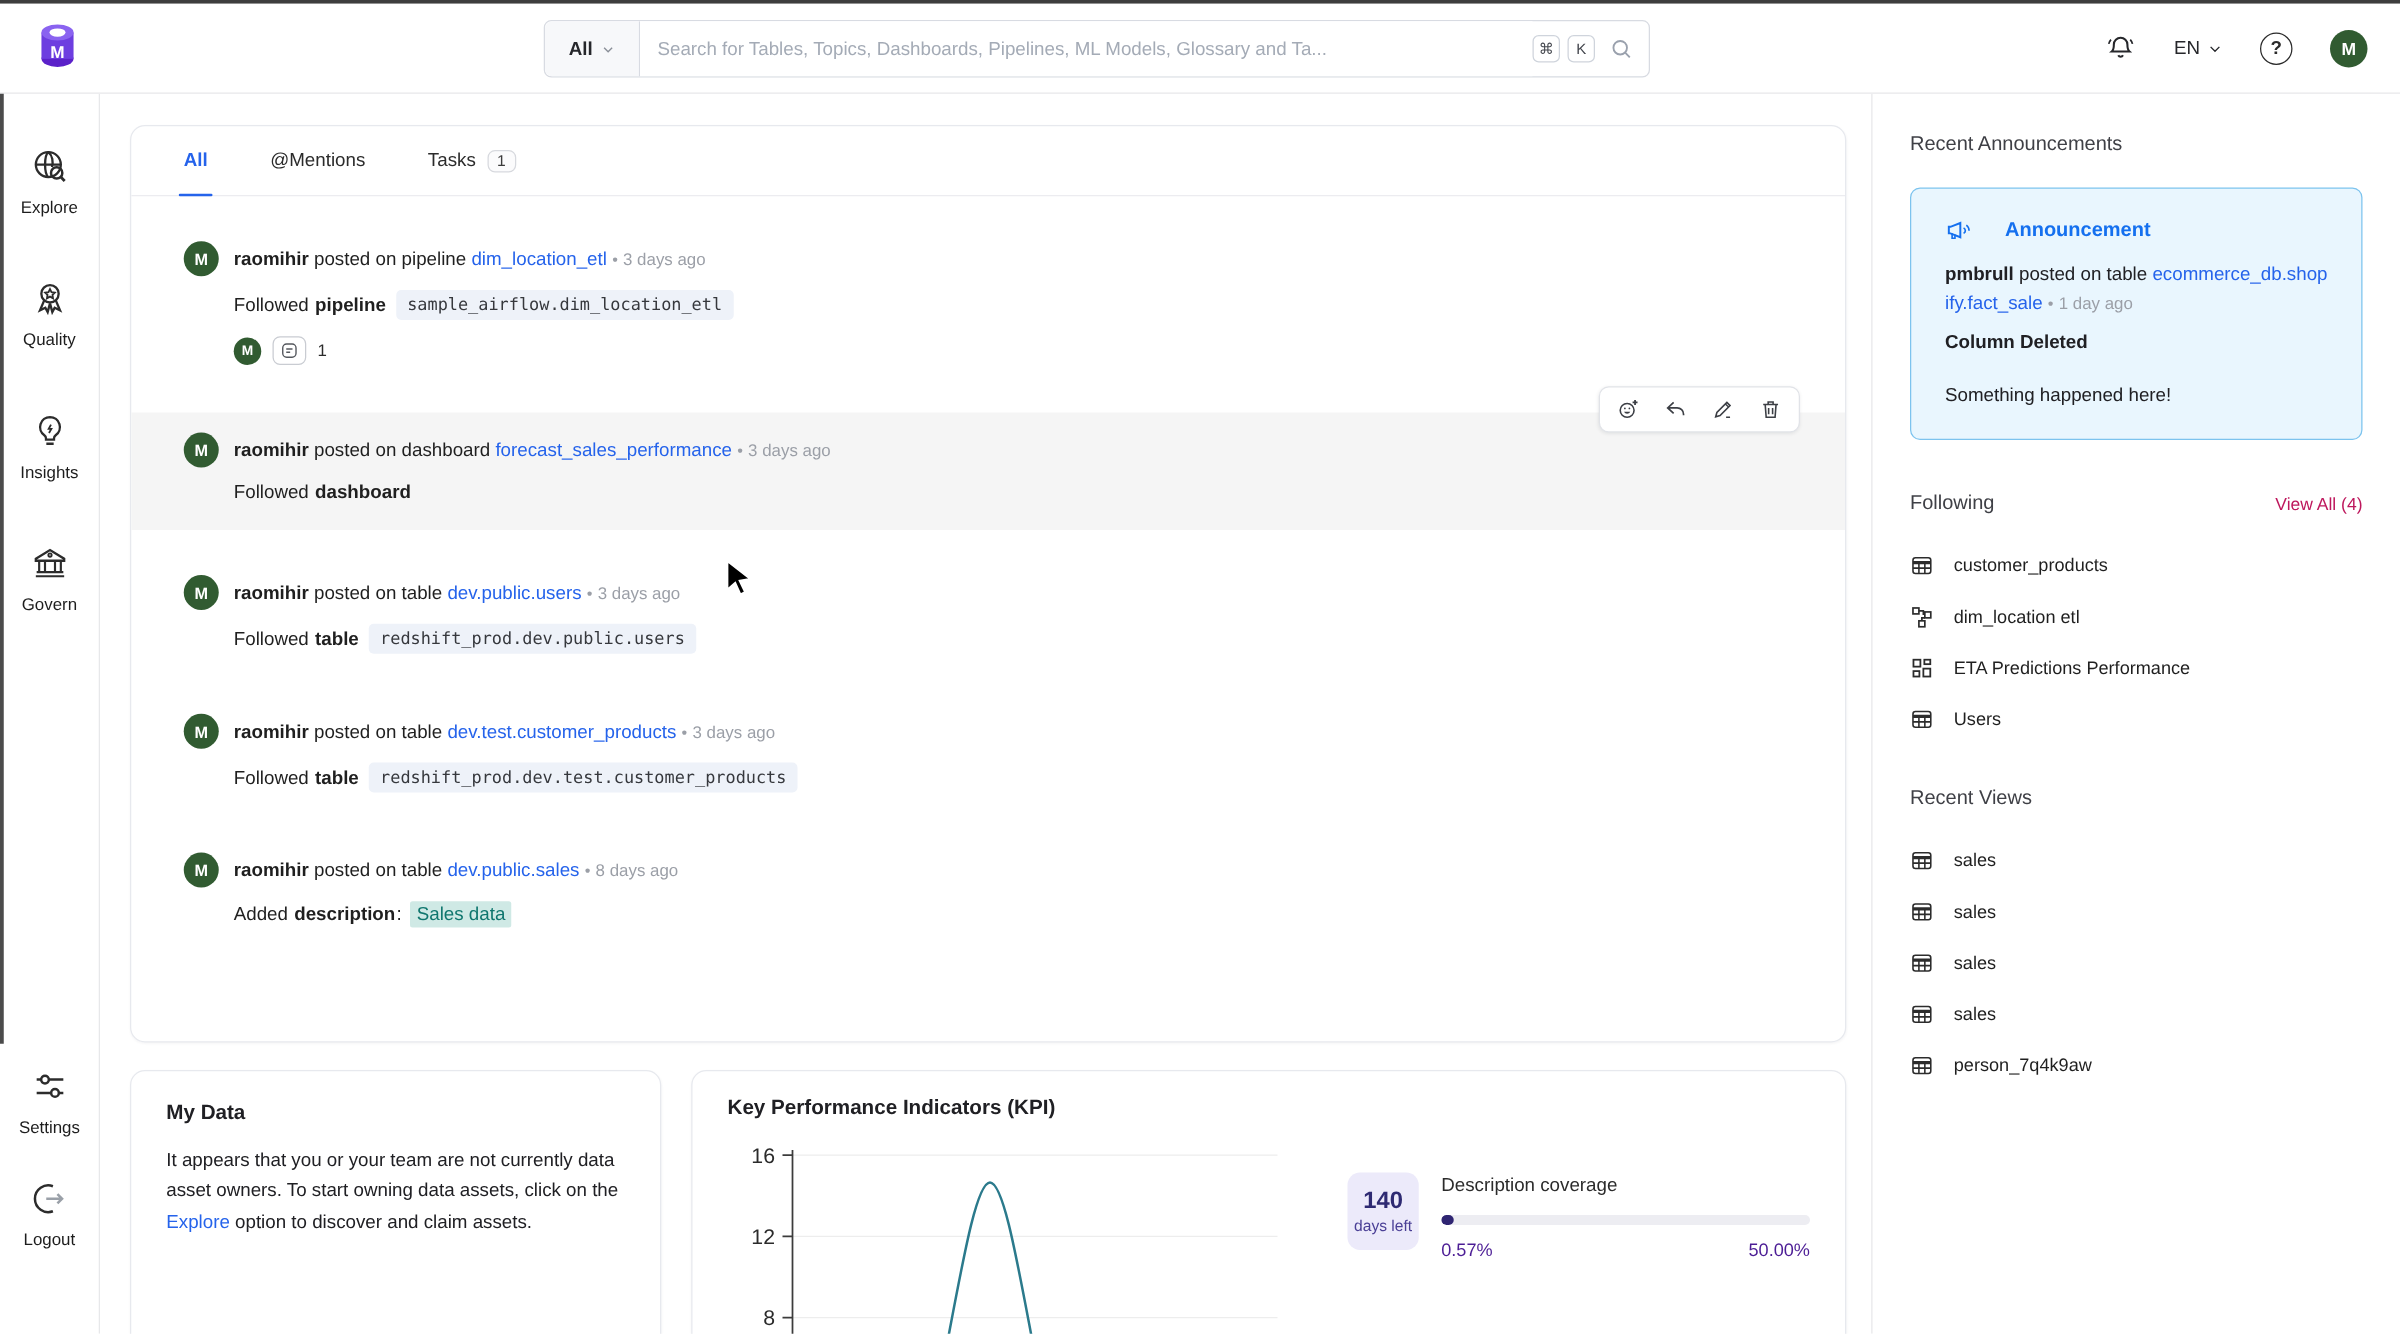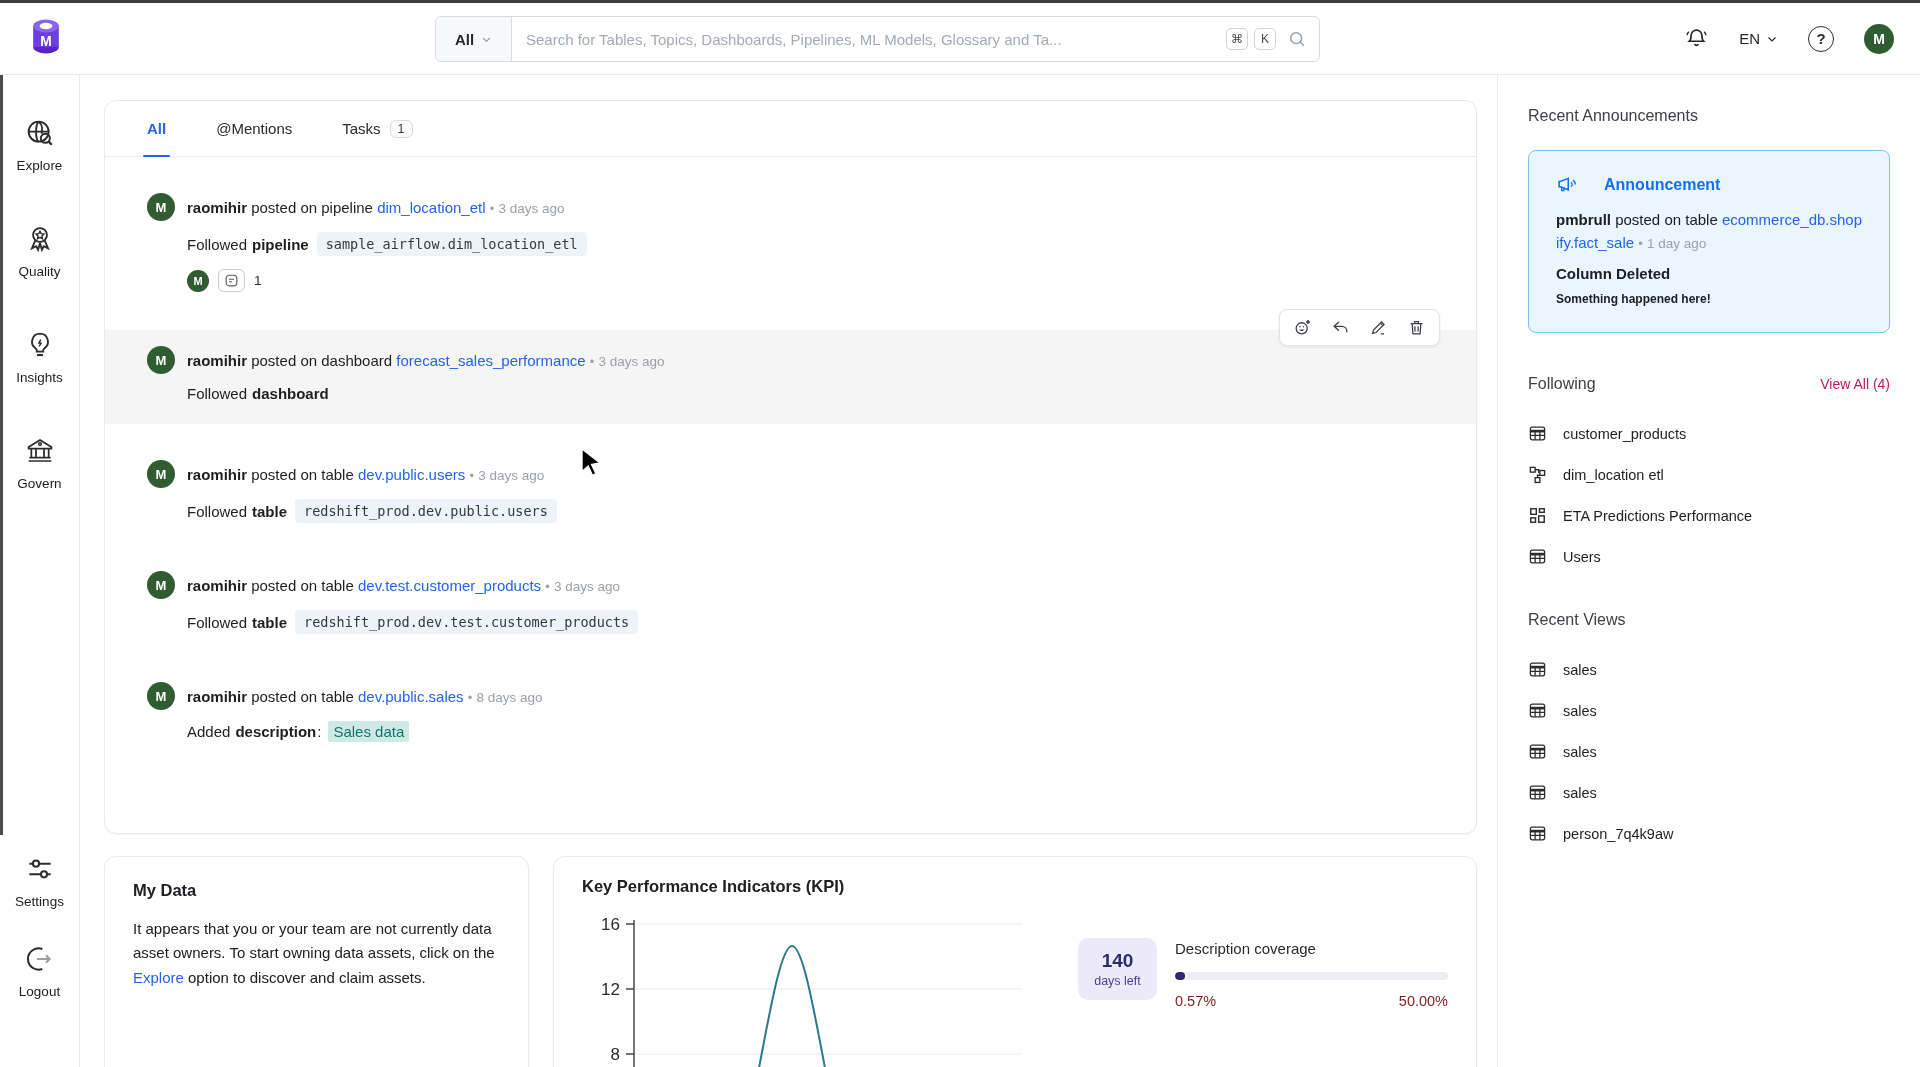--- a/index.html
+++ b/index.html
@@ -60,39 +60,39 @@
   .hover-toolbar { position:absolute; top:-21px; right:36px; background:#fff; border:1px solid #e1e3e8; border-radius:8px; padding:8px 13px; display:flex; align-items:center; gap:19px; box-shadow:0 1px 3px rgba(16,24,40,.08); color:#3c3f45; }
   .hover-toolbar svg { cursor:pointer; }
 
   .bottom-row { display:flex; gap:24px; margin-top:22px; }
   .mydata-card { width:425px; height:300px; padding:24px 28px; }
   .card-title { font-size:16.5px; font-weight:600; color:#202024; }
   .mydata-text { margin-top:17px; font-size:15px; line-height:1.62; color:#202024; }
   .kpi-card { flex:1; height:300px; padding:20px 28px; }
   .kpi-flex { display:flex; }
   .kpi-right { margin-left:46px; margin-top:42px; display:flex; gap:18px; width:370px; }
-  .days-box { width:79px; height:62px; background:#eceafa; border-radius:10px; display:flex; flex-direction:column; align-items:center; justify-content:center; flex:none; }
+  .days-box { width:57px; height:62px; background:#eceafa; border-radius:10px; display:flex; flex-direction:column; align-items:center; justify-content:center; flex:none; }
   .days-value { font-size:19px; font-weight:700; color:#2e2a72; }
   .days-label { font-size:12.5px; color:#4a3f96; margin-top:2px; }
   .coverage { flex:1; padding-top:2px; }
   .coverage-label { font-size:15px; color:#2b2b2b; }
   .progress-track { margin-top:15px; height:8px; background:#ededf2; border-radius:4px; position:relative; overflow:hidden; }
   .progress-fill { position:absolute; left:0; top:0; bottom:0; width:10px; background:#2f2572; border-radius:4px; }
-  .coverage-nums { display:flex; justify-content:space-between; margin-top:13px; font-size:14.5px; color:#7f1d1d; }
+  .coverage-nums { display:flex; justify-content:space-between; margin-top:13px; font-size:14.5px; color:#4c1d95; }
 
   
   .right-panel { width:423px; border-left:1px solid #e7e8ea; padding:32px 30px 0 30px; overflow:hidden; }
   .section-title { font-size:16px; font-weight:500; color:#3f4046; }
   .ann-card { margin-top:25px; border:1px solid #7cc3ee; background:#e9f6fe; border-radius:8px; padding:23px 27px; }
   .ann-head { display:flex; align-items:center; gap:27px; }
   .ann-label { color:#1570ef; font-size:16px; font-weight:600; }
   .ann-body { margin-top:13px; font-size:15px; line-height:1.55; color:#202024; }
   .ann-body .link { word-break:break-all; }
   .ann-heading { font-weight:700; margin-top:7px; font-size:15px; }
-  .ann-text { margin-top:5px; font-size:12px;font-weight:bold; }
+  .ann-text { margin-top:20px; font-size:15px; }
   .panel-row-head { display:flex; align-items:center; justify-content:space-between; margin-top:42px; }
   .view-all { font-size:14px; color:#be185d; cursor:pointer; }
   .entity-list { margin-top:20px; }
   .entity-item { display:flex; align-items:center; gap:16px; height:41px; cursor:pointer; color:#2c2c2c; }
   .entity-item span { font-size:14.5px; color:#1f1f1f; }
   .rv-title { margin-top:34px; }
 
   .cursor { position:absolute; left:580px; top:448px; z-index:99; pointer-events:none; }
 </style>
 </head>

